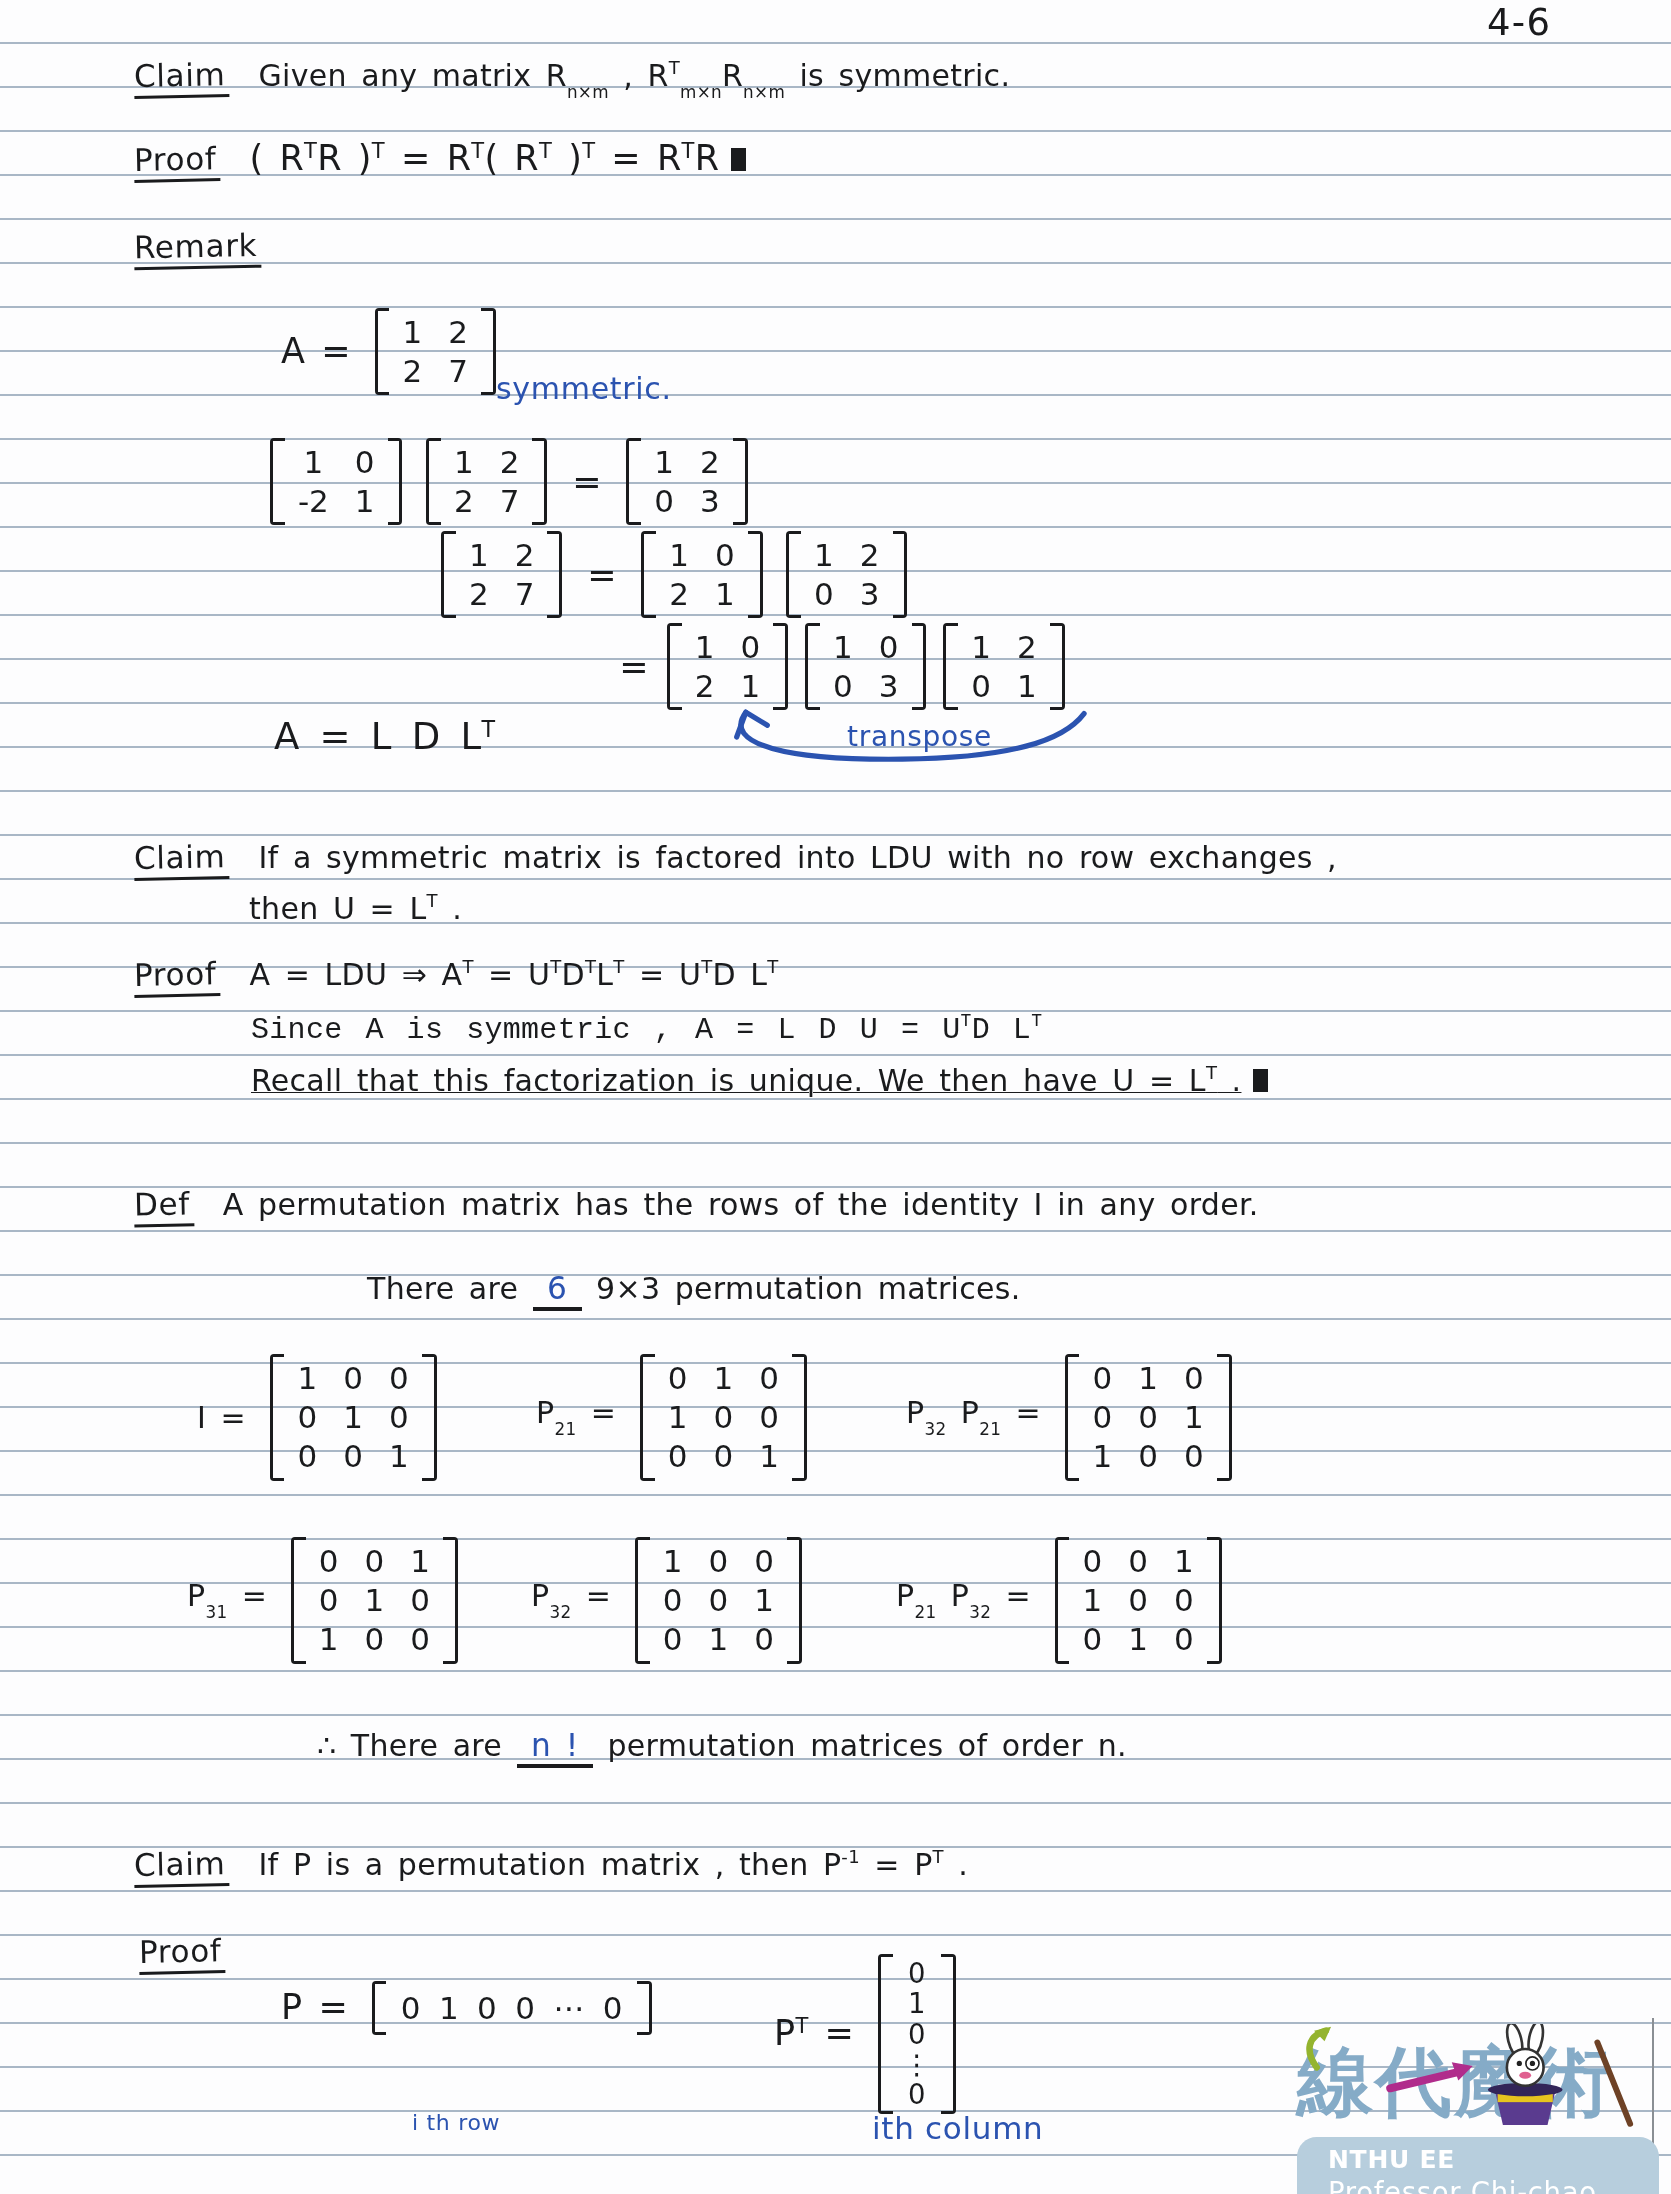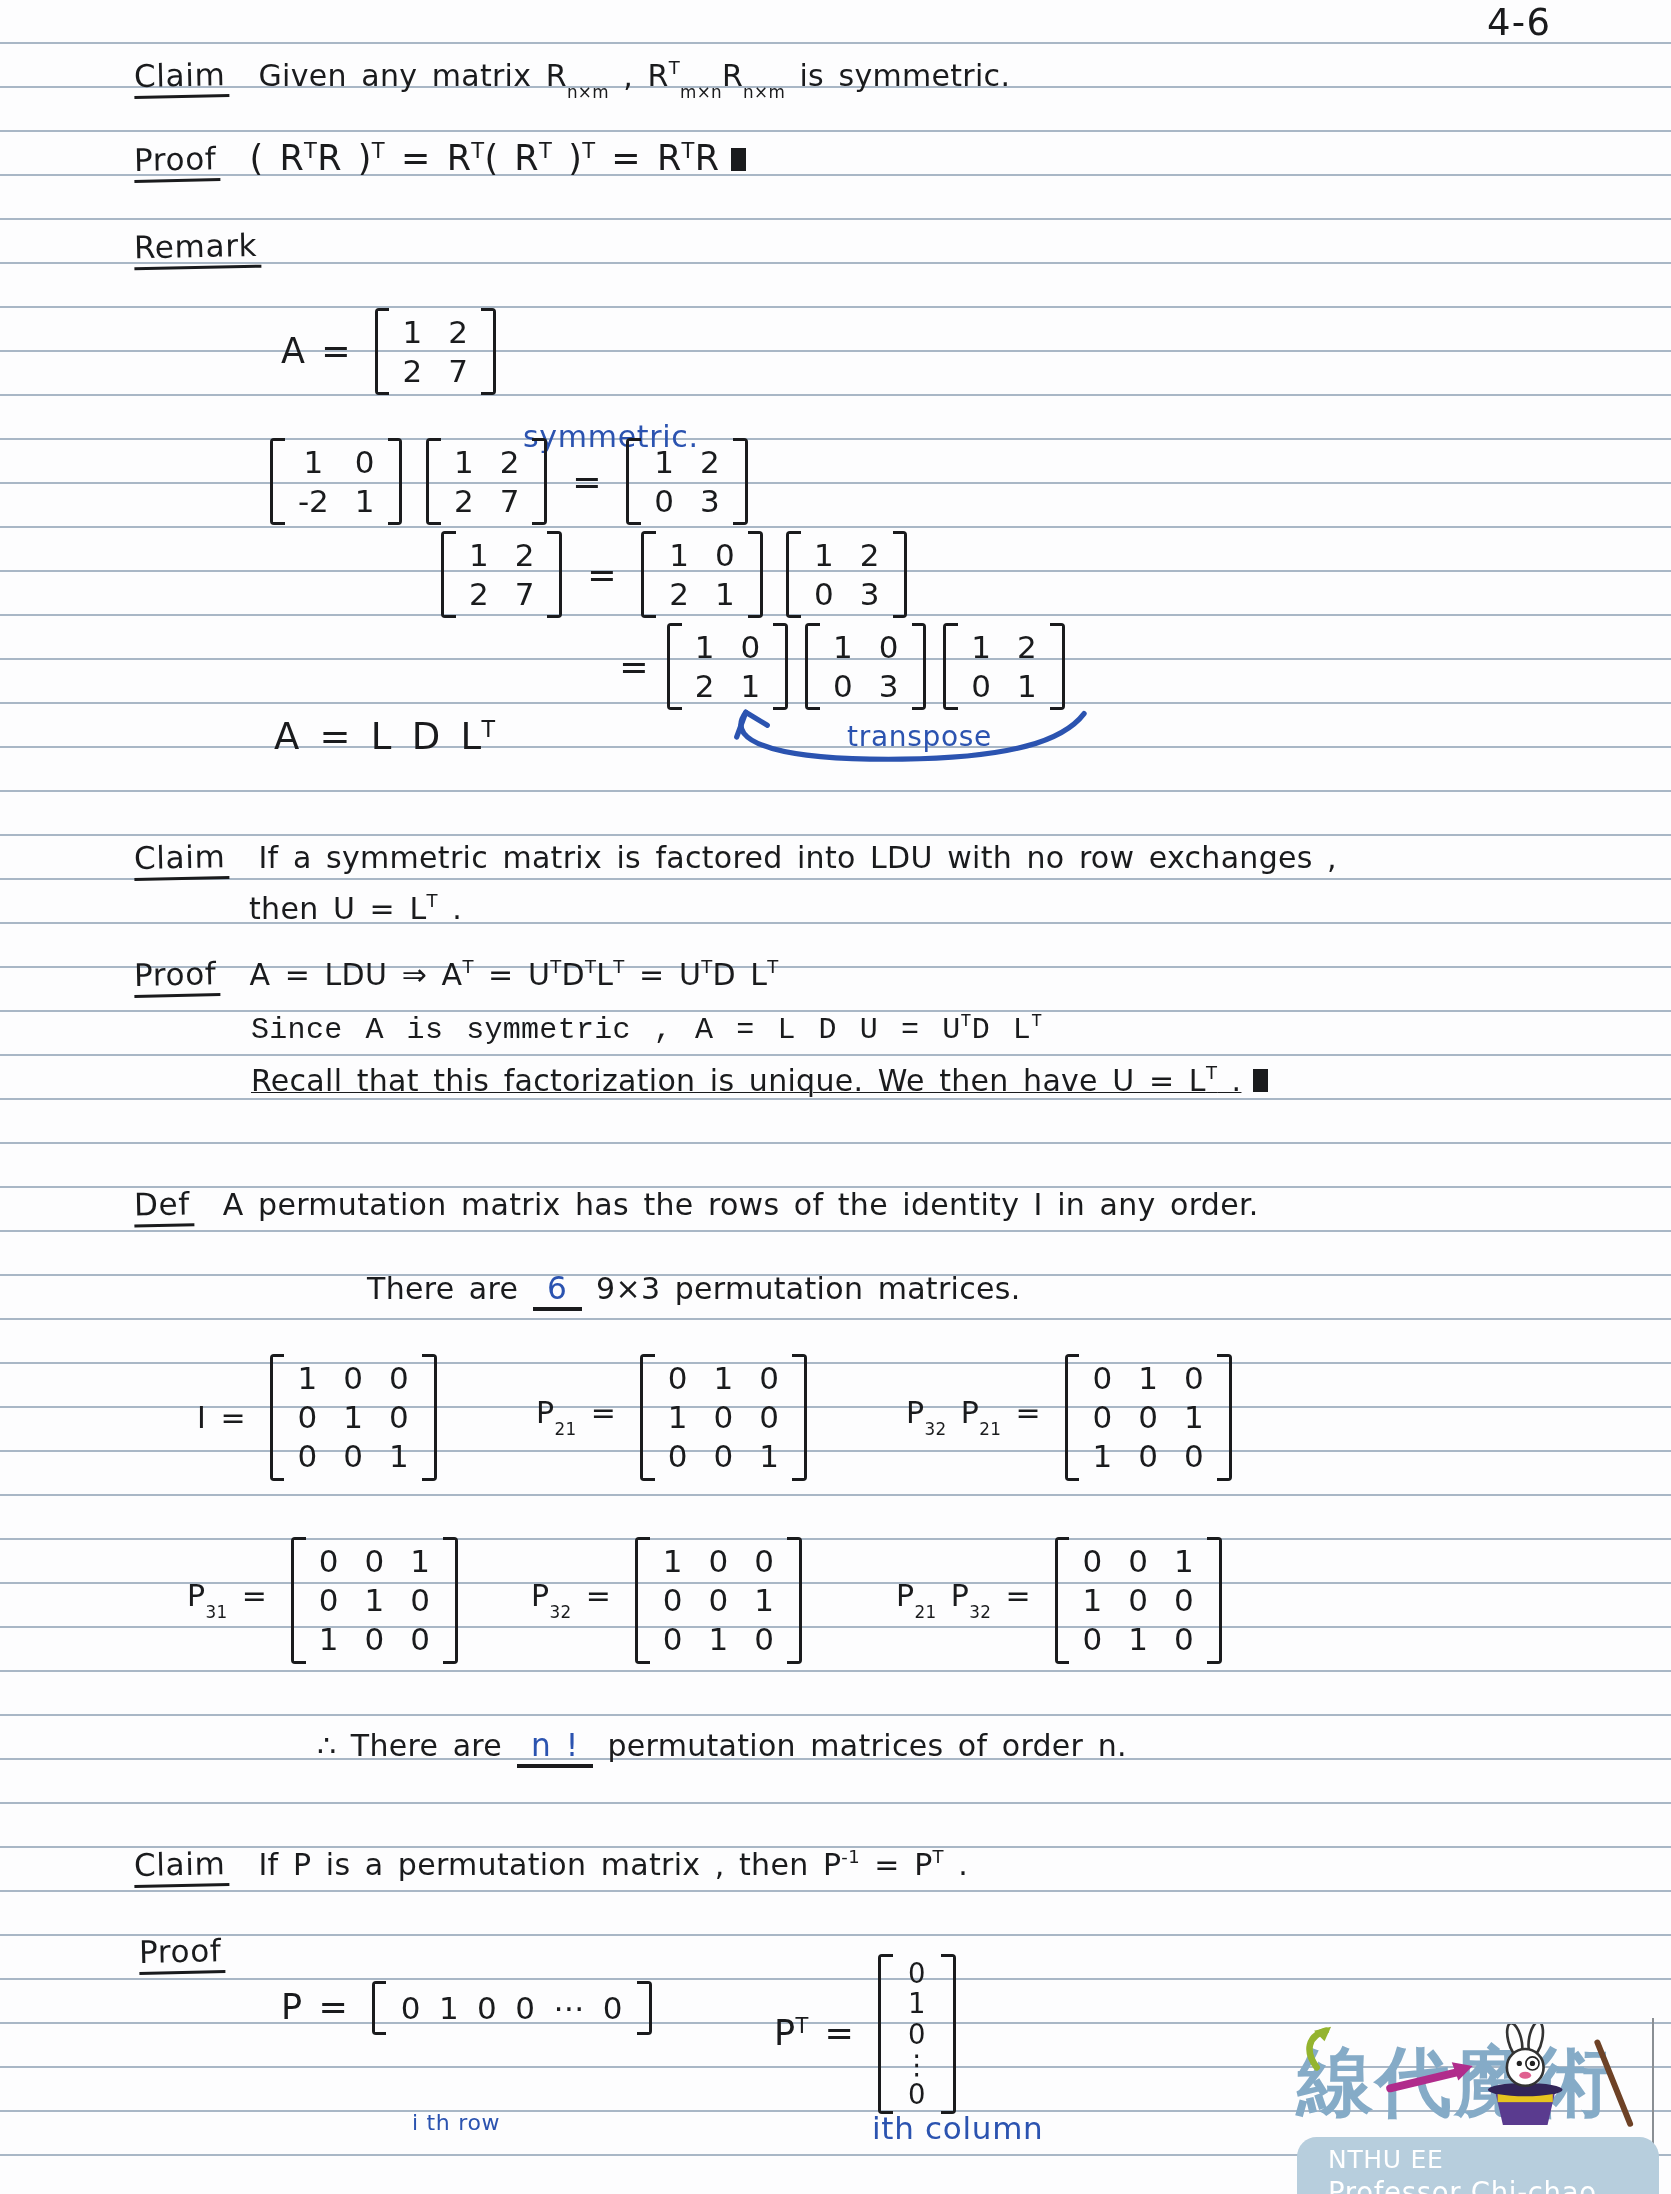--- a/index.html
+++ b/index.html
@@ -51,21 +51,21 @@
   
   #trans-svg{position:absolute;left:709px;top:694px;}
   #trans-label{left:847px;top:720px;font-size:28px;}
   
   #pgnum{position:absolute;left:1487px;top:1.3px;font-size:37px;letter-spacing:1.3px;}
   
   #claim1{left:134px;top:56px;}
   #proof1{left:134px;top:136px;}
   #remark{left:134px;top:228px;}
   #exA{left:281px;top:308px;}
-  #noteSym{left:523px;top:371px;margin-top:48px;}
+  #noteSym{left:496px;top:371px;}
   #eq1{left:270px;top:438px;}
   #eq2{left:441px;top:531px;}
   #eq3{left:618px;top:623px;gap:17px;}
   #ldl{left:274px;top:713px;}
   #ldl .fx{font-size:37px;word-spacing:7.9px;}
   #claim2{left:134px;top:838px;}
   #claim2b{left:249px;top:889px;position:absolute;}
   #proof2{left:134px;top:955px;}
   #proof2b{left:251px;top:1010px;position:absolute;font-family:Liberation Mono, monospace;}
   #proof2c{left:251px;top:1061px;position:absolute;text-decoration:underline;}
@@ -91,21 +91,21 @@
   #logo-title{
     position:absolute;left:0;top:3.9px;
     font-size:76px;font-weight:bold;letter-spacing:2.6px;
     color:#85abc7;
   }
   #logo-decor{position:absolute;left:0;top:-3.9px;}
   #logo-box{
     background:#b7cedd;border-radius:19.7px 19.7px 11.8px 11.8px;
     padding:7.9px 11.8px 10.5px 31px;color:#ffffff;
   }
-  #logo-org{font-size:25px;letter-spacing:0.7px;}
+  #logo-org{font-size:25px;letter-spacing:0.7px;font-weight:bold;}
   #logo-prof{font-size:27.5px;letter-spacing:0.7px;margin-top:2.6px;}
 </style>
 </head>
 <body>
 
 <div class="page">
 
   <div id="pgnum">4-6</div>
 
   <div class="line" id="claim1">

